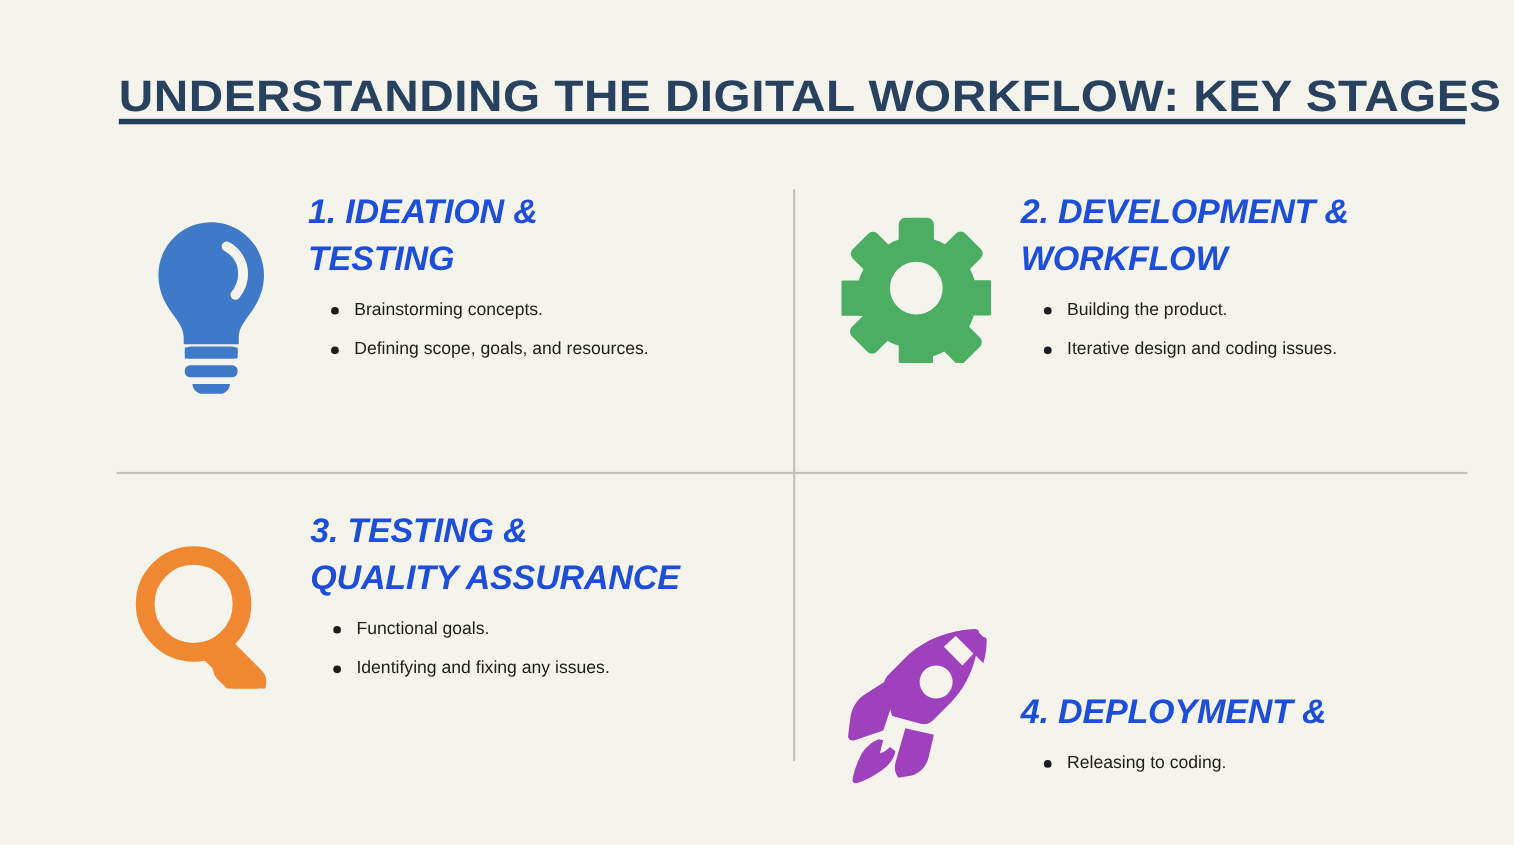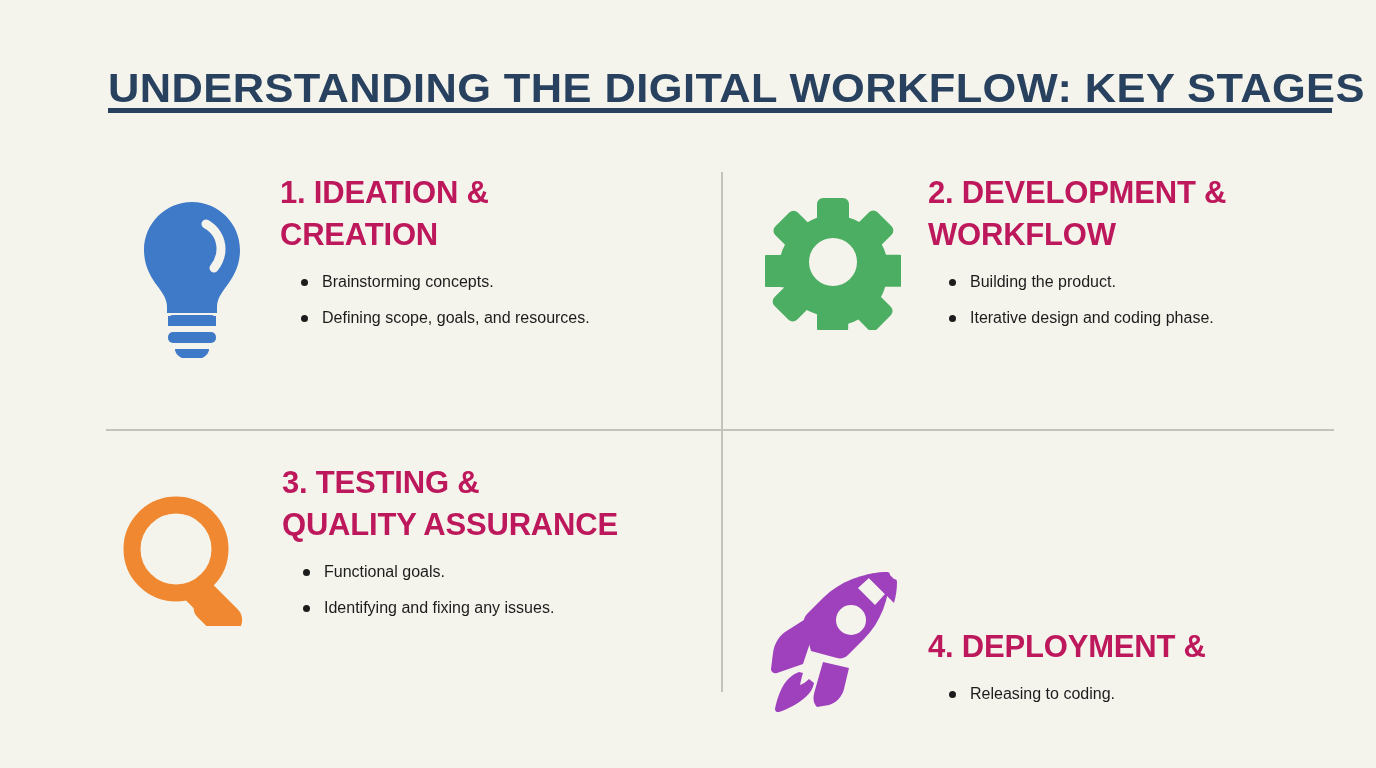--- a/index.html
+++ b/index.html
@@ -91,23 +91,24 @@
   .text-cell {
     flex: 1 1 auto;
     padding-top: 0px;
   }
 
   .stage-heading {
     font-family: "Liberation Sans", sans-serif;
     font-weight: bold;
     font-size: 31px;
     line-height: 42px;
-    color: #be185d;
+    color: #1d4ed8;
     margin: 0 0 8px 0;
     letter-spacing: -0.2px;
+    font-style: italic;
   }
 
   .stage-bullets {
     margin: 0;
     padding: 0 0 0 42px;
     list-style: none;
   }
   .stage-bullets li {
     position: relative;
     font-family: "Liberation Sans", sans-serif;
@@ -149,21 +150,21 @@
         <path fill="#3f7ac8" d="M28 116h48v10H28z" rx="4"></path>
         <rect fill="#3f7ac8" x="28" y="115" width="48" height="11" rx="5"></rect>
         <rect fill="#3f7ac8" x="28" y="132" width="48" height="11" rx="5"></rect>
         <path fill="#3f7ac8" d="M35 149h34c0 6.5-7.6 11-17 11s-17-4.5-17-11z"></path>
         <path fill="none" stroke="#f5f4ec" stroke-width="9" stroke-linecap="round" d="M74 68c4-5 7-11 7-19 0-11-6-20-15-25"></path>
       </svg>
     </div>
     <div class="text-cell">
       <div class="stage-heading">
         <span>1. IDEATION &amp;</span><br>
-        <span>CREATION</span>
+        <span>TESTING</span>
       </div>
       <ul class="stage-bullets">
         <li>Brainstorming concepts.</li>
         <li>Defining scope, goals, and resources.</li>
       </ul>
     </div>
   </div>
 
   <div class="quadrant" id="quadrant-2">
     <div class="icon-cell">
@@ -173,21 +174,21 @@
           M68 44a24 24 0 1 0 0 48 24 24 0 0 0 0-48z"></path>
       </svg>
     </div>
     <div class="text-cell">
       <div class="stage-heading">
         <span>2. DEVELOPMENT &amp;</span><br>
         <span>WORKFLOW</span>
       </div>
       <ul class="stage-bullets">
         <li>Building the product.</li>
-        <li>Iterative design and coding phase.</li>
+        <li>Iterative design and coding issues.</li>
       </ul>
     </div>
   </div>
 
   <div class="quadrant" id="quadrant-3">
     <div class="icon-cell">
       <svg class="icon-svg" width="142" height="134" viewBox="0 0 142 134">
         <circle cx="60" cy="57" r="44" fill="none" stroke="#ef8830" stroke-width="17"></circle>
         <path fill="#ef8830" stroke="#ef8830" stroke-width="2" stroke-linejoin="round" d="M91 88 L121 118 a14 14 0 0 1-20 20 L71 108 z"></path>
         <rect fill="#ef8830" x="92" y="96" width="47" height="28" rx="13" transform="rotate(45 92 96)"></rect>

